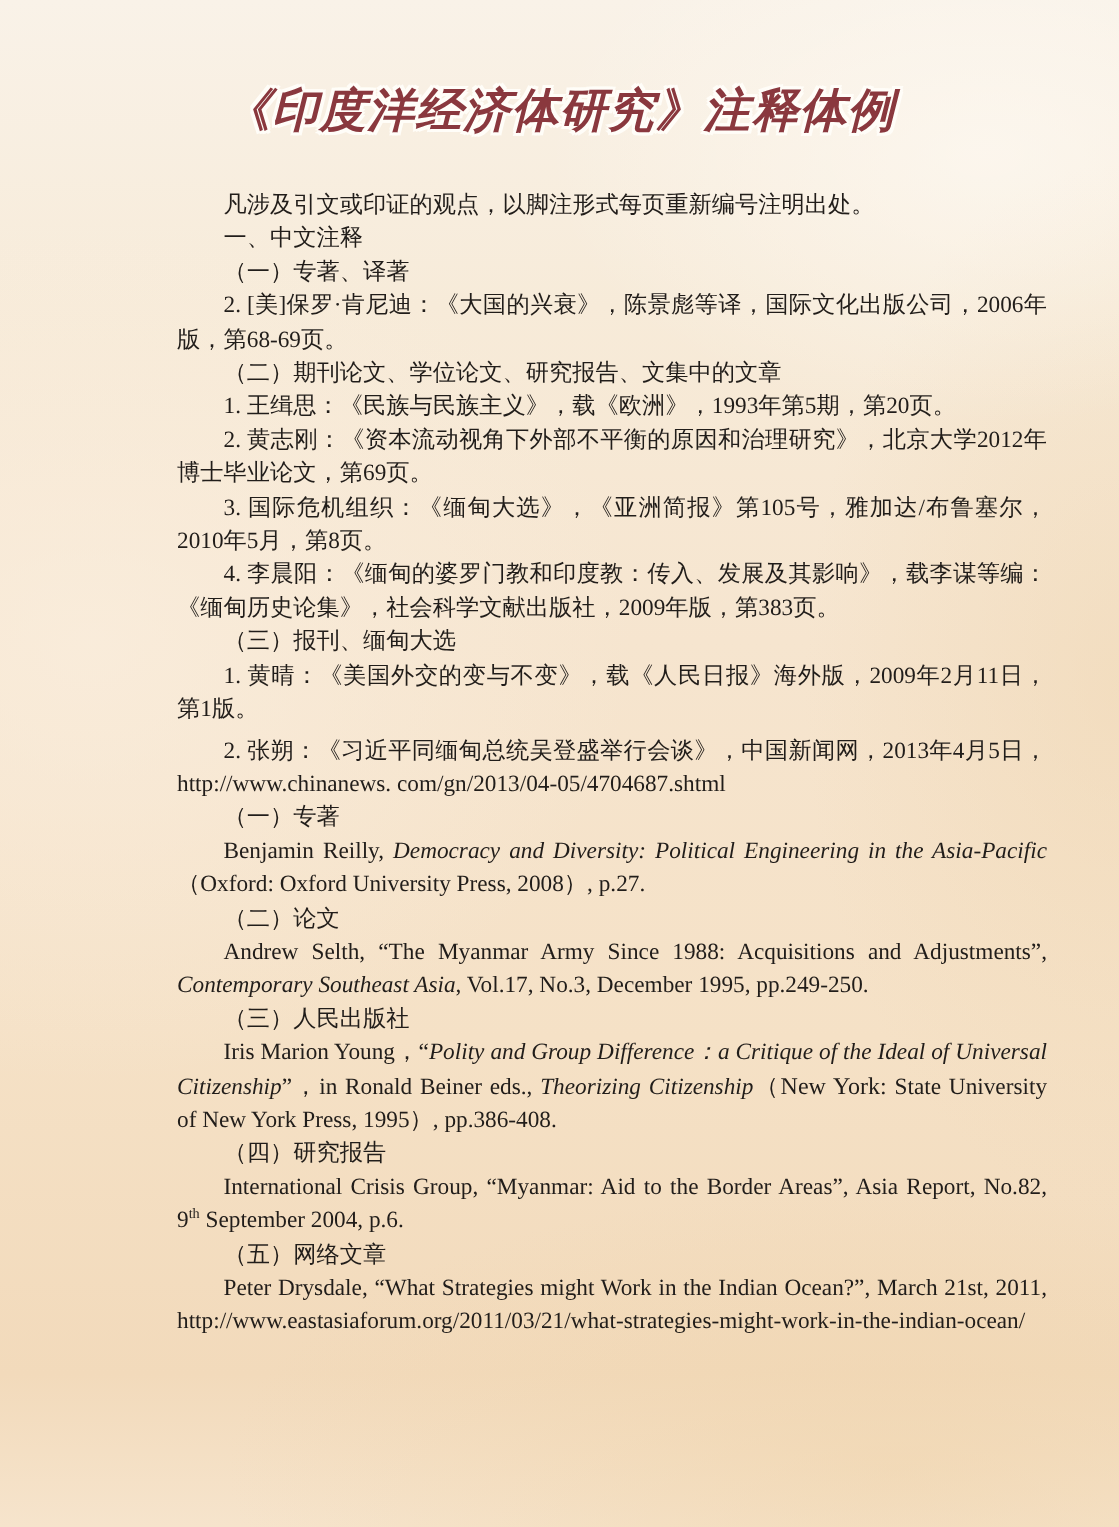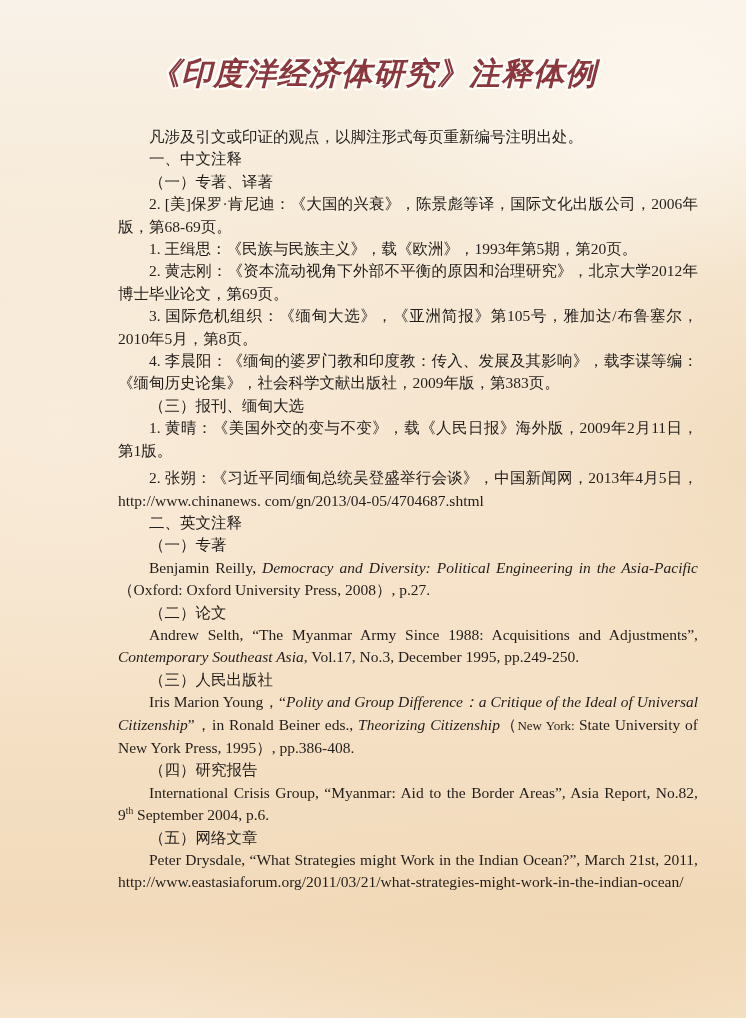--- a/index.html
+++ b/index.html
@@ -44,45 +44,45 @@
     font-size: 15.5px;
     line-height: 22.4px;
     text-align: justify;
     margin-left: 35px;
   }
   .doc-body p {
     margin: 0;
     text-indent: 2em;
   }
   .italic { font-style: italic; }
-  .small  { font-size: 13px; }
+  .small  { font-size: 16px; }
   sup {
     font-size: 9.5px;
     line-height: 0;
     vertical-align: super;
   }
 </style>
 </head>
 <body>
 
 <div class="page">
   <h1 class="title">《印度洋经济体研究》注释体例</h1>
   <div class="doc-body">
       <p><span>凡涉及引文或印证的观点，以脚注形式每页重新编号注明出处。</span></p>
       <p><span>一、中文注释</span></p>
       <p><span>（一）专著、译著</span></p>
       <p><span>2. [美]保罗·肯尼迪：《大国的兴衰》，陈景彪等译，国际文化出版公司，2006年版，第68-69页。</span></p>
+      <p><span>（二）期刊论文、学位论文、研究报告、文集中的文章</span></p>
       <p><span>1. 王缉思：《民族与民族主义》，载《欧洲》，1993年第5期，第20页。</span></p>
       <p><span>2. 黄志刚：《资本流动视角下外部不平衡的原因和治理研究》，北京大学2012年博士毕业论文，第69页。</span></p>
       <p><span>3. 国际危机组织：《缅甸大选》，《亚洲简报》第105号，雅加达/布鲁塞尔，2010年5月，第8页。</span></p>
       <p><span>4. 李晨阳：《缅甸的婆罗门教和印度教：传入、发展及其影响》，载李谋等编：《缅甸历史论集》，社会科学文献出版社，2009年版，第383页。</span></p>
       <p><span>（三）报刊、缅甸大选</span></p>
       <p><span>1. 黄晴：《美国外交的变与不变》，载《人民日报》海外版，2009年2月11日，第1版。</span></p>
       <p style="margin-top: 5px;"><span>2. 张朔：《习近平同缅甸总统吴登盛举行会谈》，中国新闻网，2013年4月5日，http://www.chinanews. com/gn/2013/04-05/4704687.shtml</span></p>
-      <p><span>二、英文注释</span></p>
       <p><span>（一）专著</span></p>
       <p class="en"><span>Benjamin Reilly, </span><span class="italic">Democracy and Diversity: Political Engineering in the Asia-Pacific</span><span>（Oxford: Oxford University Press, 2008）, p.27.</span></p>
       <p><span>（二）论文</span></p>
       <p class="en"><span>Andrew Selth, “The Myanmar Army Since 1988: Acquisitions and Adjustments”, </span><span class="italic">Contemporary Southeast Asia</span><span>, Vol.17, No.3, December 1995, pp.249-250.</span></p>
       <p><span>（三）人民出版社</span></p>
       <p class="en"><span>Iris Marion Young，“</span><span class="italic">Polity and Group Difference</span><span class="italic">：</span><span class="italic">a Critique of the Ideal of Universal Citizenship</span><span>”，in Ronald Beiner eds., </span><span class="italic">Theorizing Citizenship</span><span>（</span><span class="small">New York: </span><span>State University of New York Press, 1995）, pp.386-408.</span></p>
       <p><span>（四）研究报告</span></p>
       <p class="en"><span>International Crisis Group, “Myanmar: Aid to the Border Areas”, Asia Report, No.82, 9</span><sup>th</sup><span> September 2004, p.6.</span></p>
       <p><span>（五）网络文章</span></p>
       <p class="en"><span>Peter Drysdale, “What Strategies might Work in the Indian Ocean?”, March 21st, 2011, http://www.eastasiaforum.org/2011/03/21/what-strategies-might-work-in-the-indian-ocean/</span></p>

